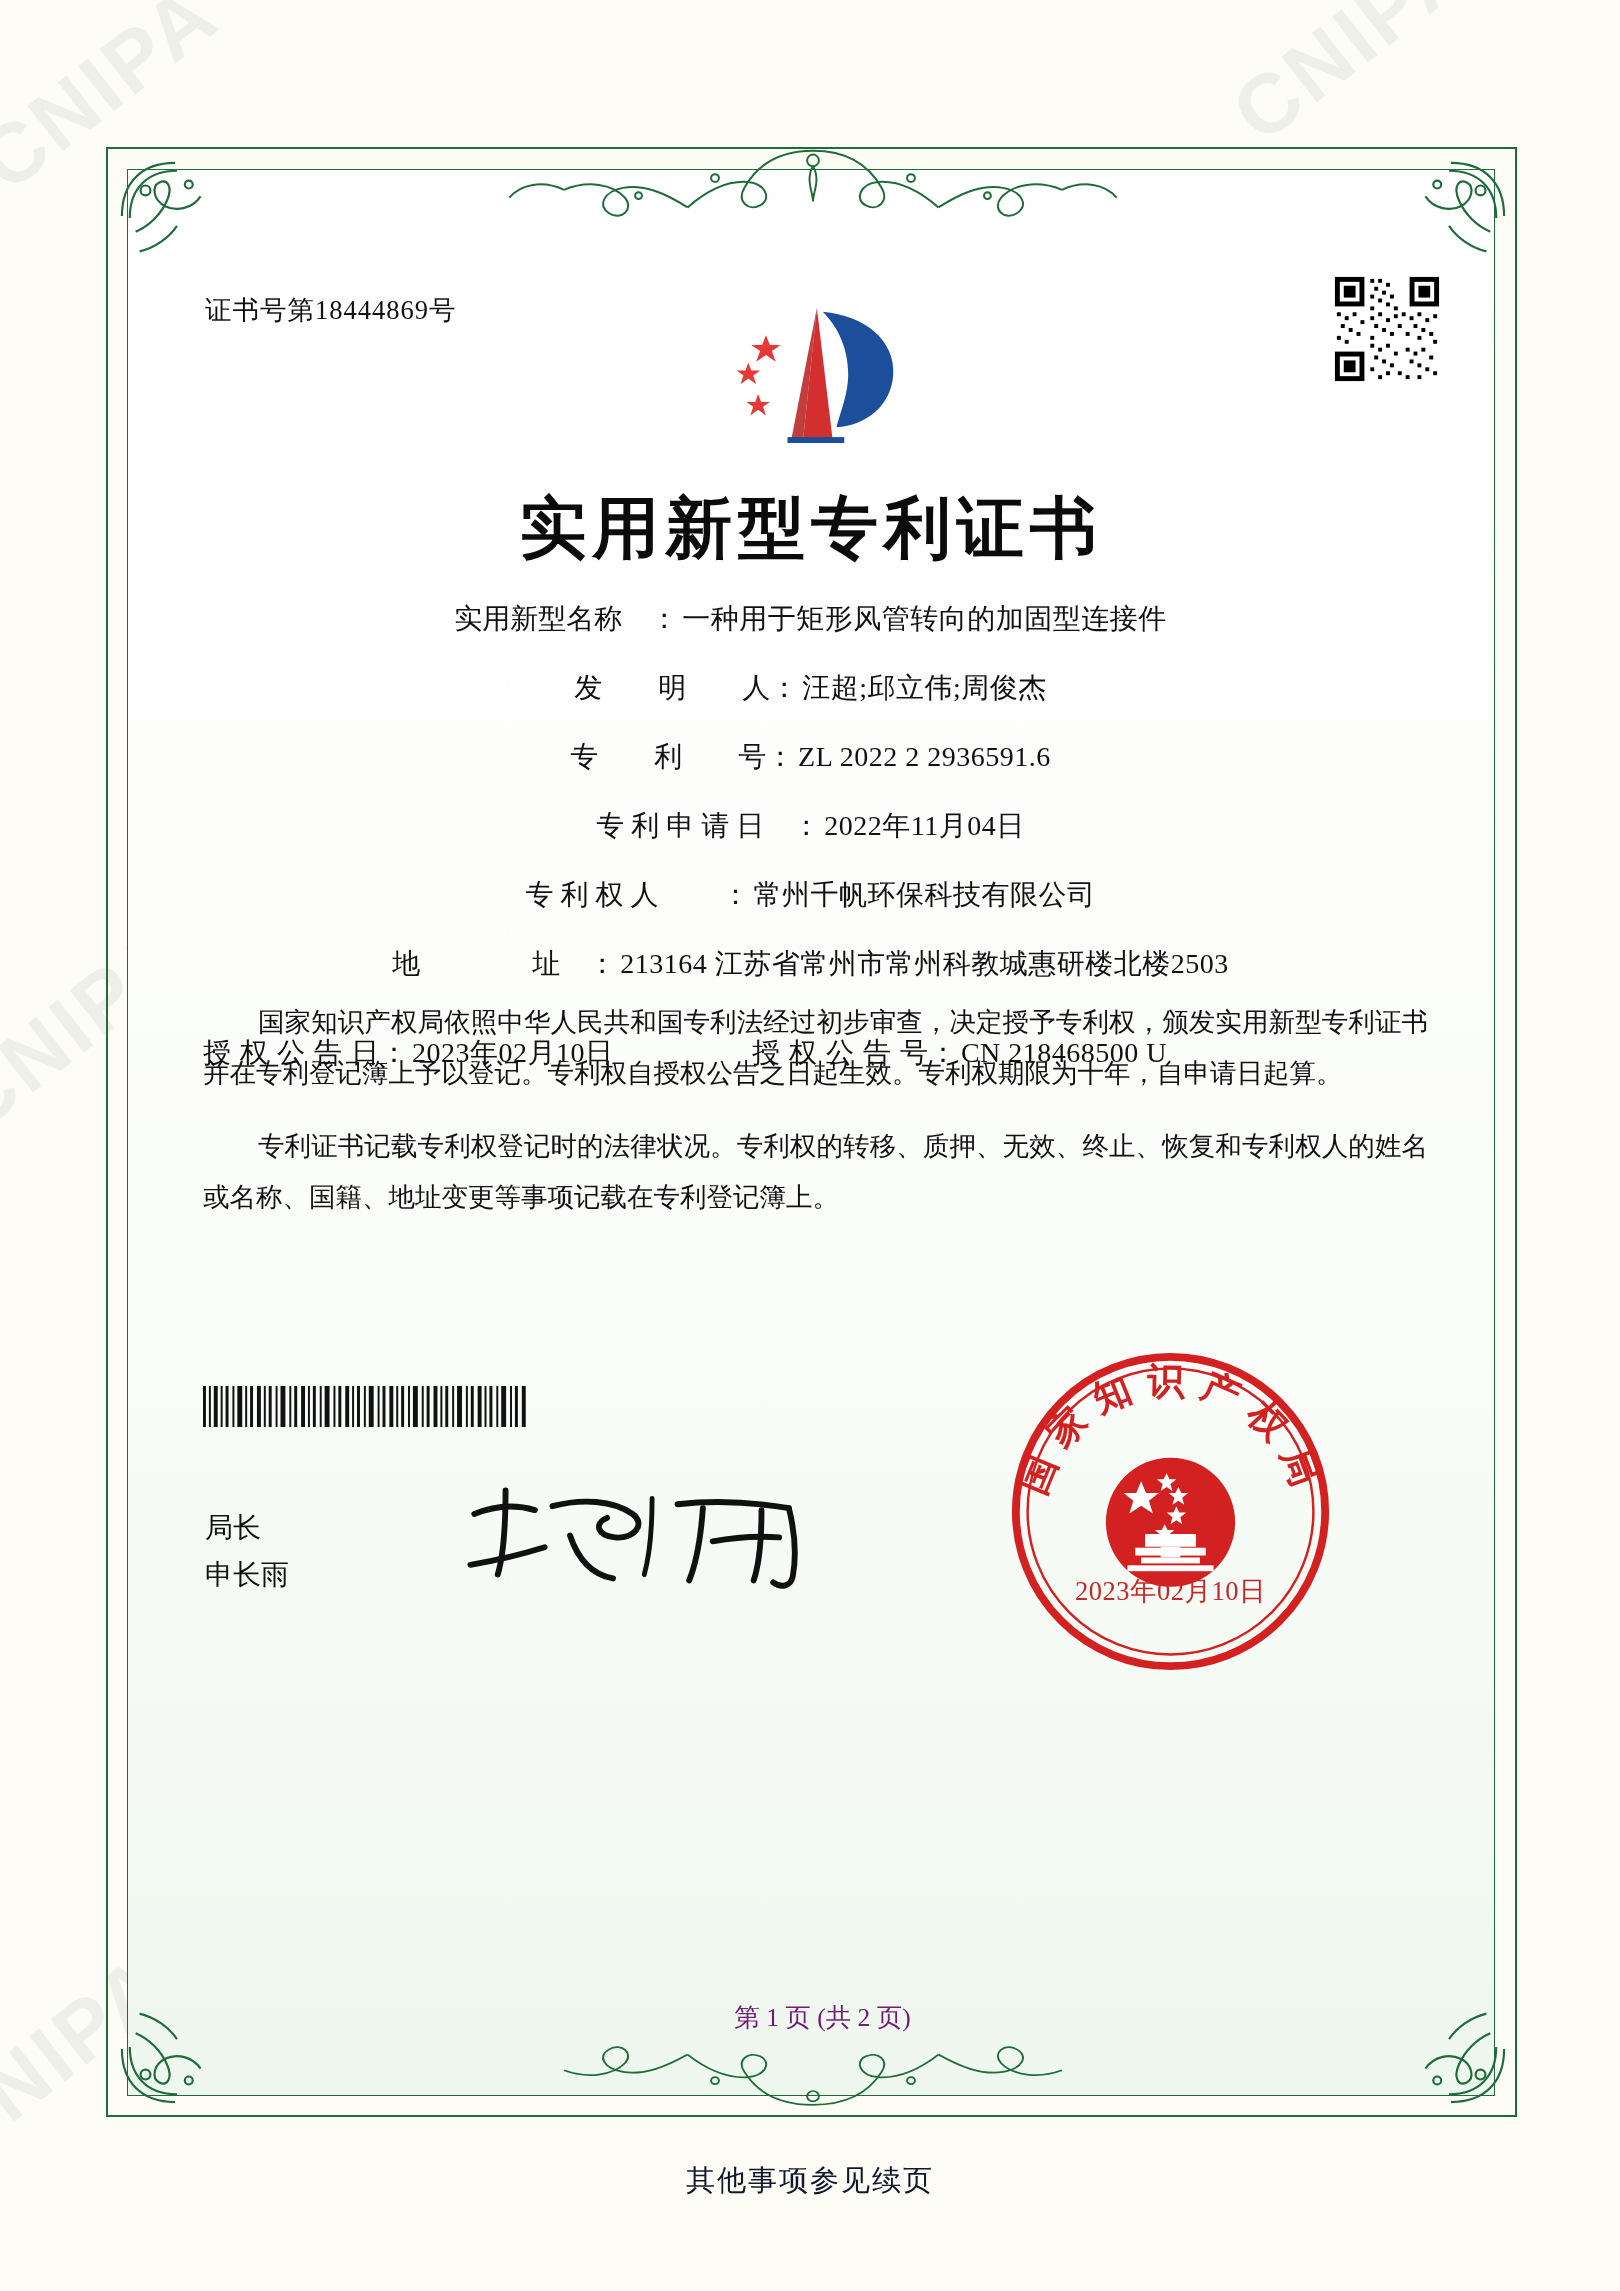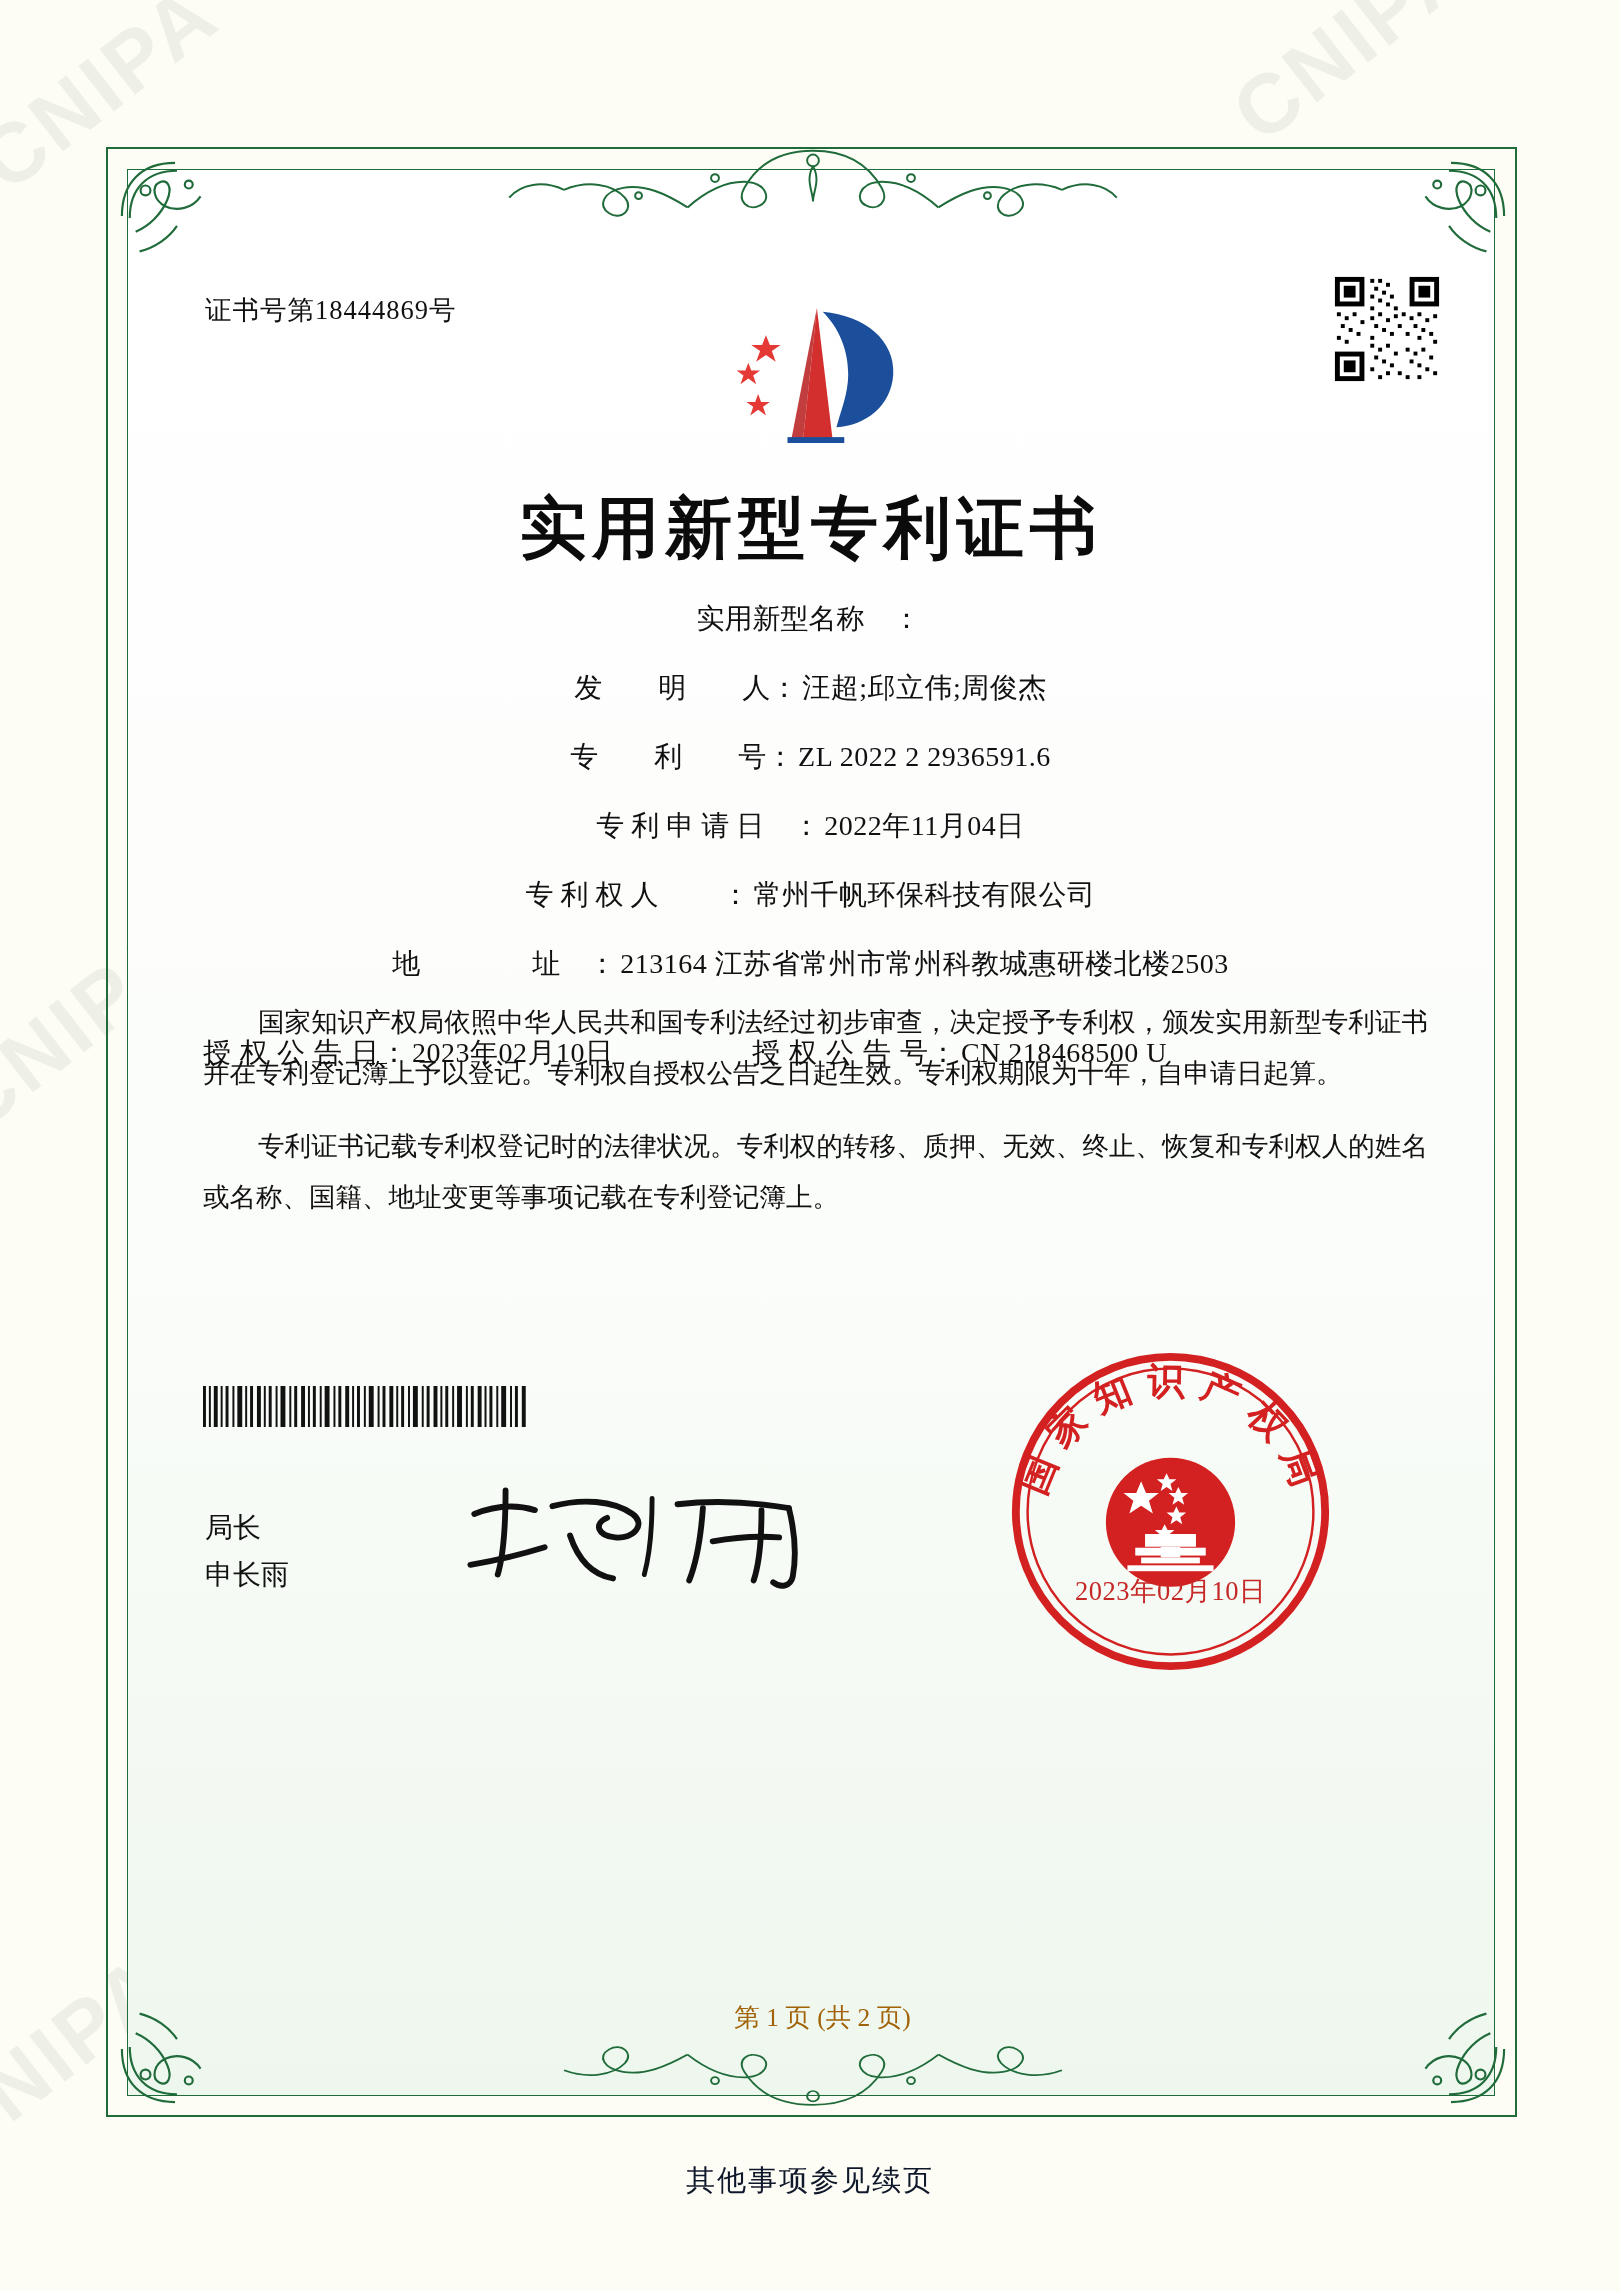--- a/index.html
+++ b/index.html
@@ -247,21 +247,21 @@
     letter-spacing: 0.5px;
     font-family: "Liberation Serif", serif;
   }
 
   .page-num {
     position: absolute;
     left: 16px; right: 0;
     top: 1831px;
     text-align: center;
     font-size: 25.5px;
-    color: #a16207;
+    color: #701a75;
     padding-left: 7px;
   }
 
   .footnote {
     position: absolute;
     left: 0; right: 0;
     top: 2161px;
     text-align: center;
     font-size: 29px;
     color: #0f172a;
@@ -468,20 +468,21 @@
         <rect x="96" y="146" width="58" height="6" fill="#1b4f9c"></rect>
       </svg>
     </div>
 
     <div class="title">实用新型专利证书</div>
 
     <div class="fields">
       <div class="field-row">
         <span class="f-label">实用新型名称</span>
         <span class="f-colon">：</span>
+        <span class="f-value">一种用于矩形风管转向的加固型连接件</span>
       </div>
       <div class="field-row">
         <span class="f-label">发　　明　　人</span>
         <span class="f-colon">：</span>
         <span class="f-value">汪超;邱立伟;周俊杰</span>
       </div>
       <div class="field-row">
         <span class="f-label">专　　利　　号</span>
         <span class="f-colon">：</span>
         <span class="f-value">ZL 2022 2 2936591.6</span>

